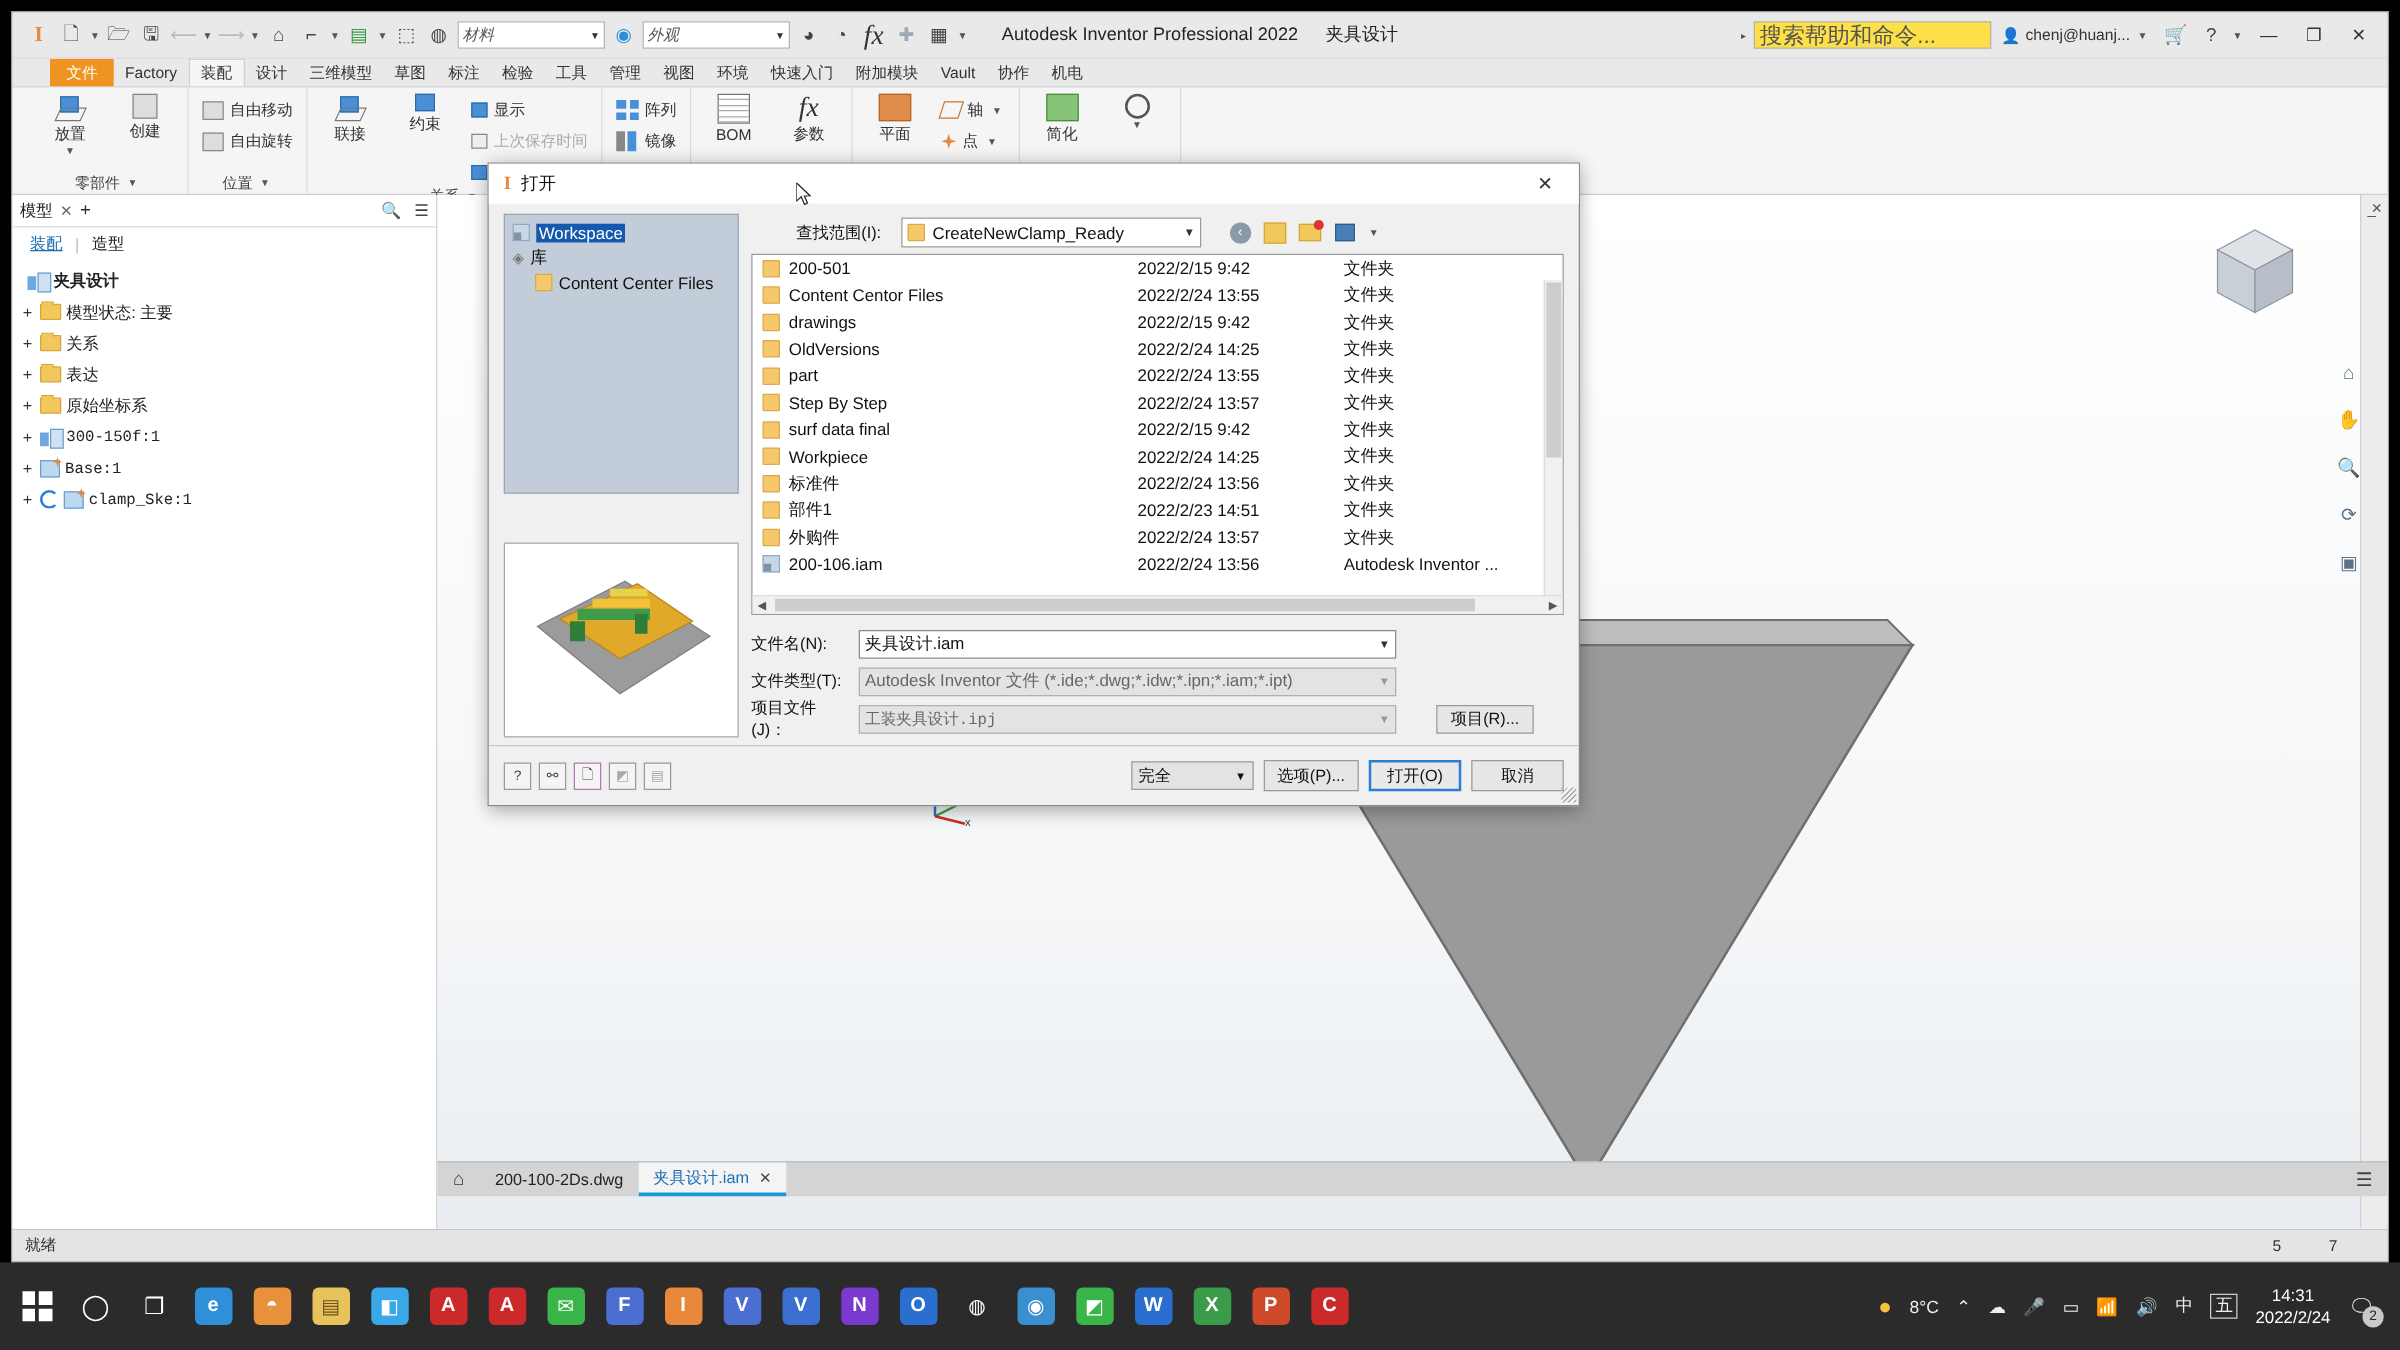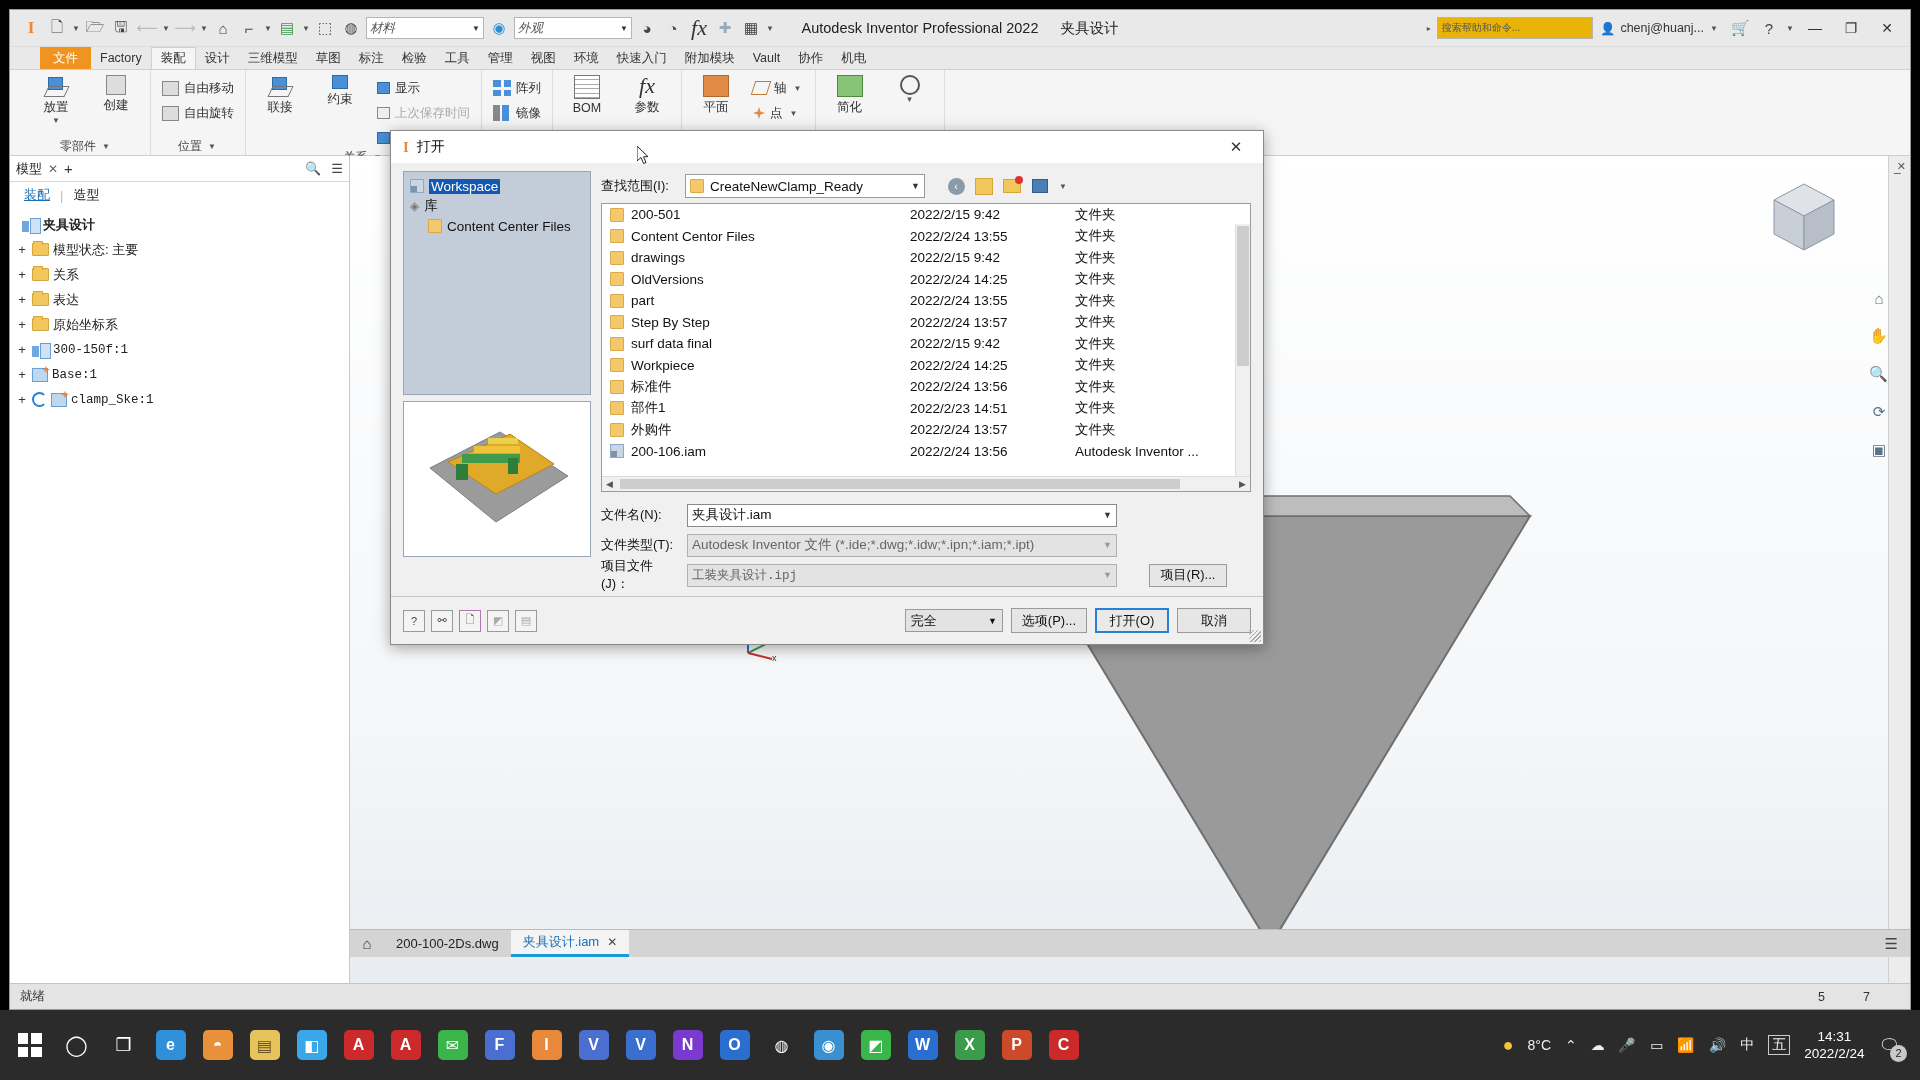--- a/index.html
+++ b/index.html
@@ -59,22 +59,22 @@
     position: absolute; left: 0; right: 0; top: 0;
     height: 37px; line-height: 37px; text-align: center;
     font-size: 14.5px; color: #222; pointer-events: none;
   }
   .app-title .doc { margin-left: 18px; }
   .qat-right {
     margin-left: auto; display: flex; align-items: center; gap: 2px;
     padding-right: 6px;
   }
   .search-box {
-    width: 156px; height: 22px; background: #eab308;
-    border: 1px solid #b5b5b5; font-size: 10px; color: #555;
+    width: 190px; height: 22px; background: #fde047;
+    border: 1px solid #b5b5b5; font-size: 18px; color: #555;
     display: flex; align-items: center; padding: 0 4px;
   }
   .user-chip { display: flex; align-items: center; gap: 4px; font-size: 12.5px; color: #333; padding: 0 6px; }
   .winbtn { width: 34px; height: 30px; display: inline-flex; align-items: center; justify-content: center; font-size: 14px; color: #333; }
 
   
   .ribbon-tabs {
     height: 23px; background: #e9e9e9;
     display: flex; align-items: stretch;
     padding-left: 30px; font-size: 12.5px;
@@ -214,36 +214,36 @@
   .dlg-title {
     height: 32px; background: #fff; display: flex; align-items: center;
     padding: 0 6px 0 12px;
   }
   .dlg-title .ttxt { font-size: 14px; margin-left: 8px; }
   .dlg-title .closex { margin-left: auto; width: 42px; height: 30px; display:flex;align-items:center;justify-content:center;font-size:15px;color:#333;}
   .inv-glyph { color:#e8883a;font-family:"Liberation Serif",serif;font-weight:bold;font-size:15px;}
 
   .dlg-body { flex: 1; display: flex; padding: 8px 12px 0 12px; gap: 10px; }
   .places {
-    width: 188px; display: flex; flex-direction: column; gap: 6px;
+    width: 188px; display: flex; flex-direction: column; gap: 6px; justify-content: space-between;
   }
   .places-tree {
     height: 224px; background: #c3cdd9; border: 1px solid #9aa6b4;
     padding: 4px 3px; font-size: 13.5px;
   }
   .pitem { display: flex; align-items: center; gap: 5px; height: 20px; padding-left: 3px; }
   .pitem.sel .lbl { background: #1558b0; color: #fff; padding: 0 2px; }
   .pitem.indent { padding-left: 21px; }
   .preview {
     height: 156px; background: #fff; border: 1px solid #9aa6b4;
     position: relative; overflow: hidden;
   }
 
   .filepane { flex: 1; display: flex; flex-direction: column; }
-  .lookin { display: flex; align-items: center; gap: 8px; height: 30px; }
+  .lookin { display: flex; align-items: center; gap: 8px; height: 30px; margin-left: 36px; }
   .lookin-label { width: 76px; font-size: 13px; }
   .lookin-combo {
     width: 240px; height: 24px; background: #fff; border: 1px solid #9a9a9a;
     display: flex; align-items: center; gap: 6px; padding: 0 4px; font-size: 13.5px;
   }
   .lookin-combo .dd { margin-left: auto; font-size: 9px; color: #333; }
   .lookin-icons { display: flex; align-items: center; gap: 6px; margin-left: 12px; }
   .ibtn { width: 22px; height: 22px; display:flex;align-items:center;justify-content:center; }
   .circ-back { width:17px;height:17px;border-radius:50%;background:#8a9aa8;color:#fff;font-size:11px;display:flex;align-items:center;justify-content:center;}
   .up-arrow { width:18px;height:17px;position:relative;background:#f2c75c;border:1px solid #d6a63b;}

